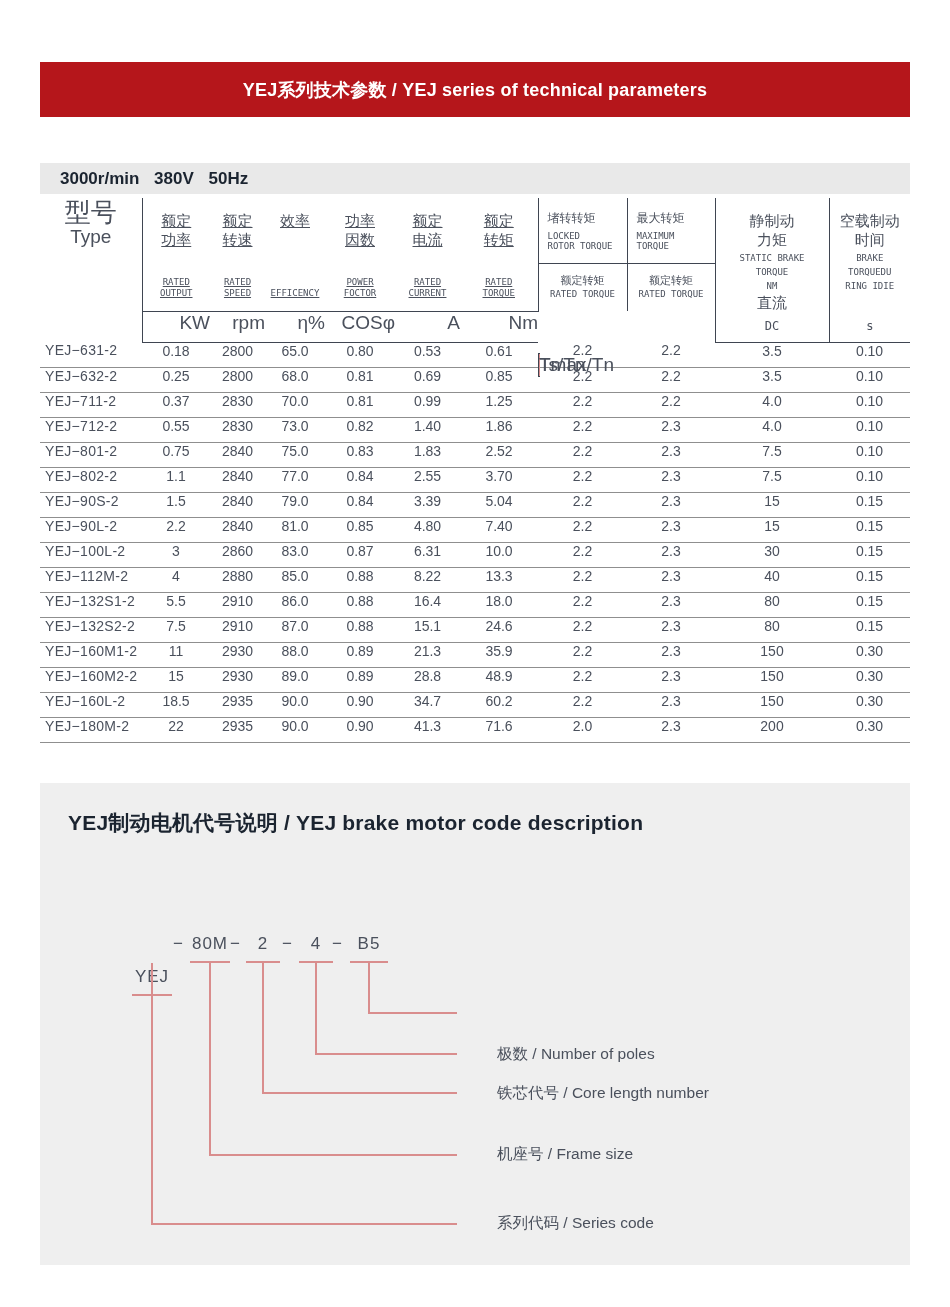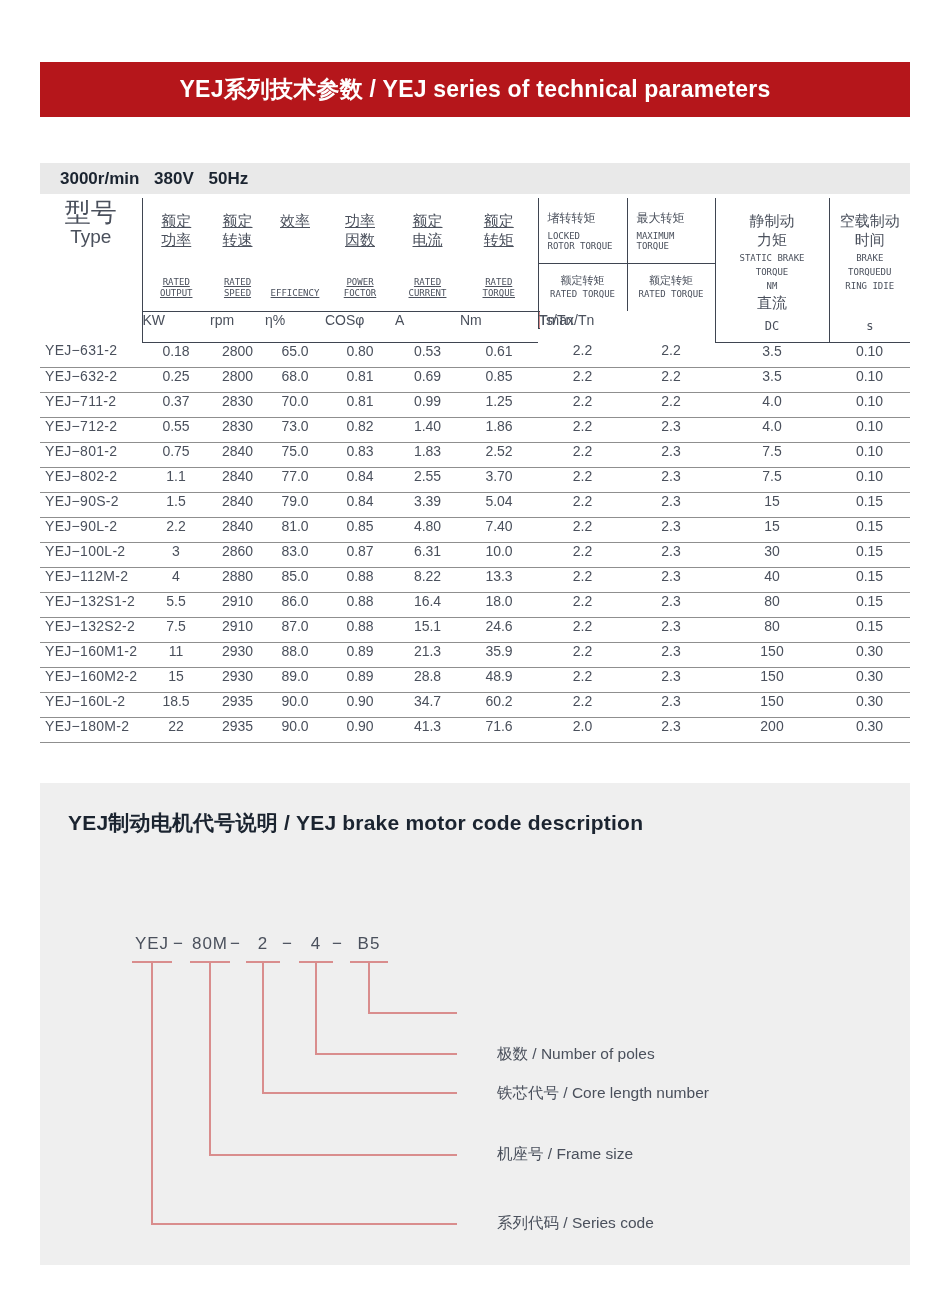--- a/index.html
+++ b/index.html
@@ -12,21 +12,21 @@
     --section-bg:#efefef;
     --connector:#d98d8d;
   }
   *{margin:0;padding:0;box-sizing:border-box;}
   html,body{width:950px;height:1307px;background:#ffffff;overflow:hidden;
     font-family:"Liberation Sans","DejaVu Sans",sans-serif;color:var(--table-text);}
 
   
   .banner{margin:62px 40px 0;height:55px;background:var(--accent-red);
     display:flex;align-items:center;justify-content:center;}
-  .banner-title{color:#ffffff;font-size:23px;font-weight:bold;letter-spacing:0.2px;}
+  .banner-title{color:#ffffff;font-size:18px;font-weight:bold;letter-spacing:0.2px;}
 
   
   .cond-bar{margin:46px 40px 0;height:31px;background:var(--bar-bg);
     display:flex;align-items:center;padding-left:20px;}
   .cond-text{font-size:17px;font-weight:bold;color:var(--dark-text);word-spacing:10px;}
 
   
   table.spec{border-collapse:collapse;table-layout:fixed;width:870px;margin:4px 0 0 40px;}
   table.spec th,table.spec td{padding:0;font-weight:normal;vertical-align:top;}
   tr.hrowA{height:65px;} tr.hrowB{height:48px;} tr.hrowC{height:31px;}
@@ -52,21 +52,21 @@
 
   .th-stack{border-left:1px solid var(--table-line-dark);border-bottom:1px solid var(--table-line-dark);}
   .th-stack .inner{display:flex;flex-direction:column;height:142px;padding:13px 0 7px;text-align:center;}
   .th-stack .zh{font-size:15px;line-height:19px;white-space:pre-line;}
   .th-stack .en{font-size:9px;line-height:14px;margin-top:2px;white-space:pre-line;
     font-family:"DejaVu Sans Mono",monospace;}
   .th-stack .zh2{font-size:15px;line-height:18px;margin-top:1px;}
   .th-stack .unit{margin-top:auto;font-size:12px;font-family:"DejaVu Sans Mono",monospace;}
 
   .th-unit{border-top:1px solid var(--table-line-dark);border-bottom:1px solid var(--table-line-dark);
-    text-align:left;vertical-align:middle;font-size:14px;color:var(--table-text);}
+    text-align:right;vertical-align:middle;font-size:19px;color:var(--table-text);margin-top:42px;}
   .th-unit.vline{border-left:1px solid var(--table-line-dark);}
 
   tbody td{height:25px;border-bottom:1px solid var(--table-line-light);
     font-size:14px;color:var(--table-text);text-align:center;vertical-align:middle;}
   tbody td.model{text-align:left;padding-left:5px;letter-spacing:0.3px;}
 
   
   .code-section{position:relative;margin:40px 40px 0;height:482px;background:var(--section-bg);}
   .section-title{position:absolute;left:28px;top:26px;font-size:21px;font-weight:bold;
     color:var(--dark-text);letter-spacing:0.2px;}
@@ -426,21 +426,21 @@
         <td class="">2.3</td>
         <td class="">200</td>
         <td class="">0.30</td>
       </tr>
     </tbody>
 </table>
 
 <div class="code-section">
   <div class="section-title">YEJ制动电机代号说明 / YEJ brake motor code description</div>
 
-  <div class="seg" style="left:92px;width:40px;">YEJ</div>
+  <div class="seg" style="left:92px;width:40px;margin-top:33px;">YEJ</div>
   <div class="dash" style="left:131px;">−</div>
   <div class="seg" style="left:150px;width:40px;">80M</div>
   <div class="dash" style="left:188px;">−</div>
   <div class="seg" style="left:206px;width:34px;">2</div>
   <div class="dash" style="left:240px;">−</div>
   <div class="seg" style="left:259px;width:34px;">4</div>
   <div class="dash" style="left:290px;">−</div>
   <div class="seg" style="left:310px;width:38px;">B5</div>
 
   <div class="vline" style="left:111px;top:180px;height:262px;"></div>

